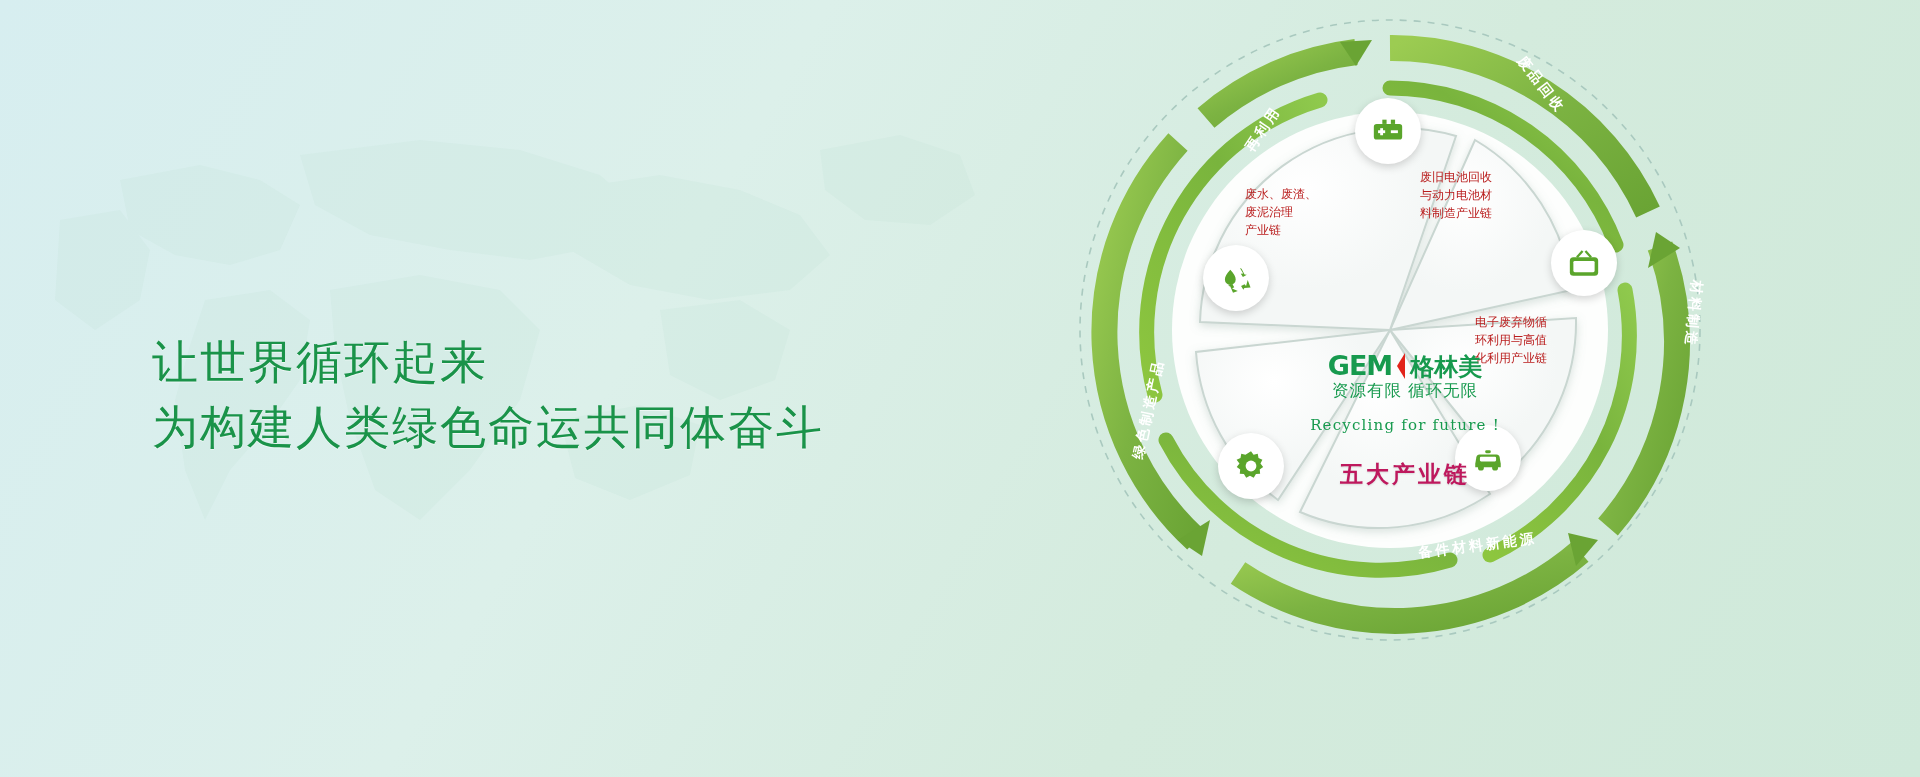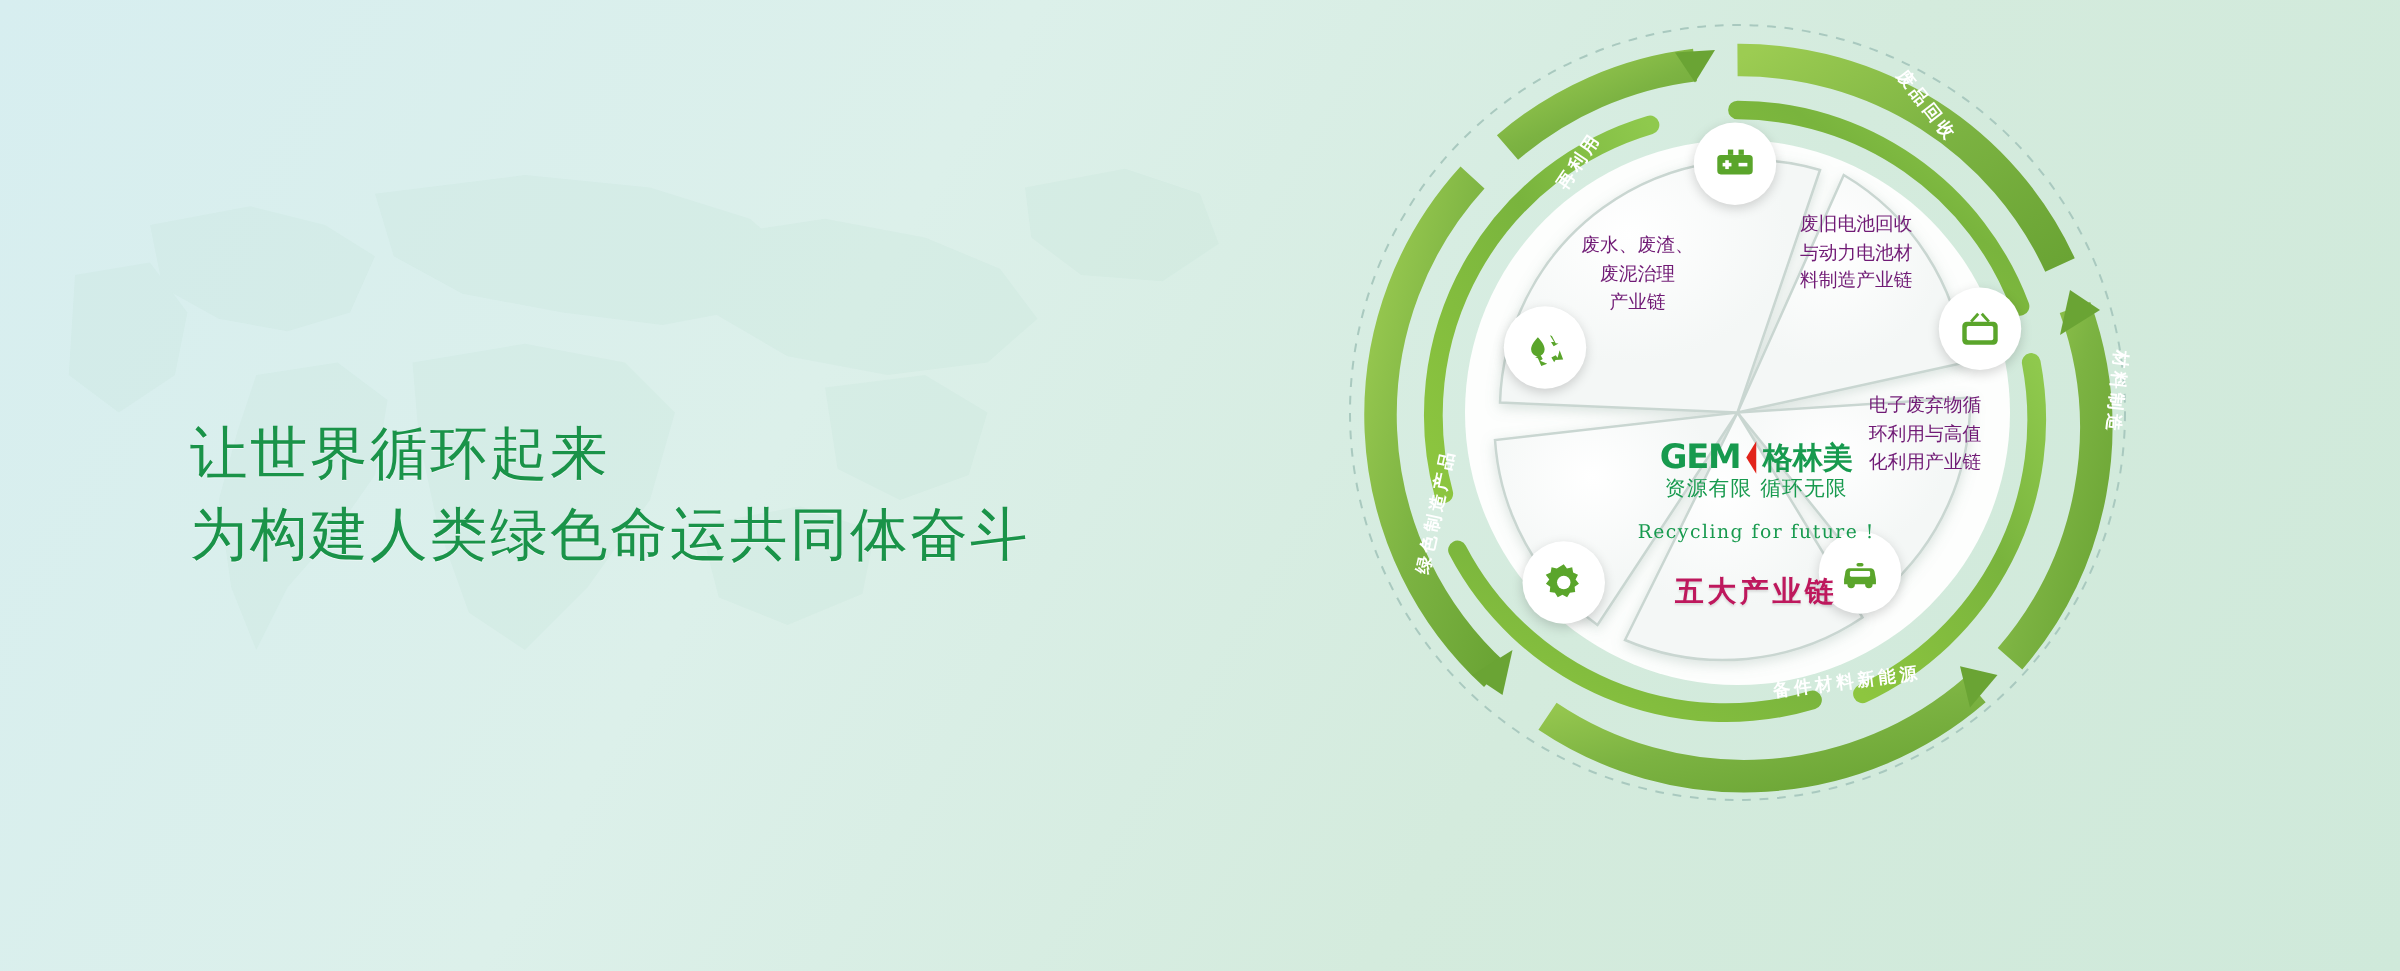--- a/index.html
+++ b/index.html
@@ -11,38 +11,38 @@
   }
   #world-map { position:absolute; inset:0; opacity:.38; }
   #headline {
     position:absolute; left:152px; top:330px;
     color:#1a9349; font-size:46px; line-height:1.42;
     font-weight:500; letter-spacing:2px; white-space:nowrap;
   }
   #headline div { text-shadow:0 1px 0 rgba(255,255,255,.5); }
   #diagram { position:absolute; left:1020px; top:0px; width:900px; height:777px; }
   .seg-label {
-    position:absolute; color:#701a75; font-size:15px; line-height:1.5;
-    text-align:center; white-space:pre-line; font-weight:500;
+    position:absolute; color:#b91c1c; font-size:12px; line-height:1.5;
+    white-space:pre-line; font-weight:500;
   }
   .ring-label {
     position:absolute; color:#ffffff; font-size:14px;
     font-weight:600; letter-spacing:3px; white-space:nowrap;
     transform-origin:center center;
   }
   .icon-bubble {
     position:absolute; border-radius:50%; background:#fff;
     box-shadow:0 3px 9px rgba(0,0,0,.17);
     display:flex; align-items:center; justify-content:center;
   }
   #center-logo {
     position:absolute; left:1300px; top:352px; width:210px;
     text-align:center; line-height:1;
   }
-  #gem-row { display:flex; align-items:center; justify-content:center; gap:5px; }
+  #gem-row { display:flex; align-items:flex-end; justify-content:center; gap:5px; }
   #gem-mark { font-size:27px; font-weight:bold; color:#179a4e; letter-spacing:-1px; font-family:"DejaVu Sans",sans-serif; }
   #gem-cn { font-size:24px; font-weight:bold; color:#179a4e; letter-spacing:0px; }
   #gem-slogan-cn { font-size:16.5px; color:#179a4e; letter-spacing:1px; margin-top:4px; font-weight:500; }
   #gem-slogan-en { font-size:15px; color:#179a4e; letter-spacing:1.2px; margin-top:18px; font-family:"DejaVu Serif",serif; }
   #gem-five { font-size:23px; color:#be185d; font-weight:bold; letter-spacing:3px; margin-top:30px;
               text-shadow:0 1px 2px rgba(0,0,0,.12); }
 </style>
 </head>
 <body>
 

